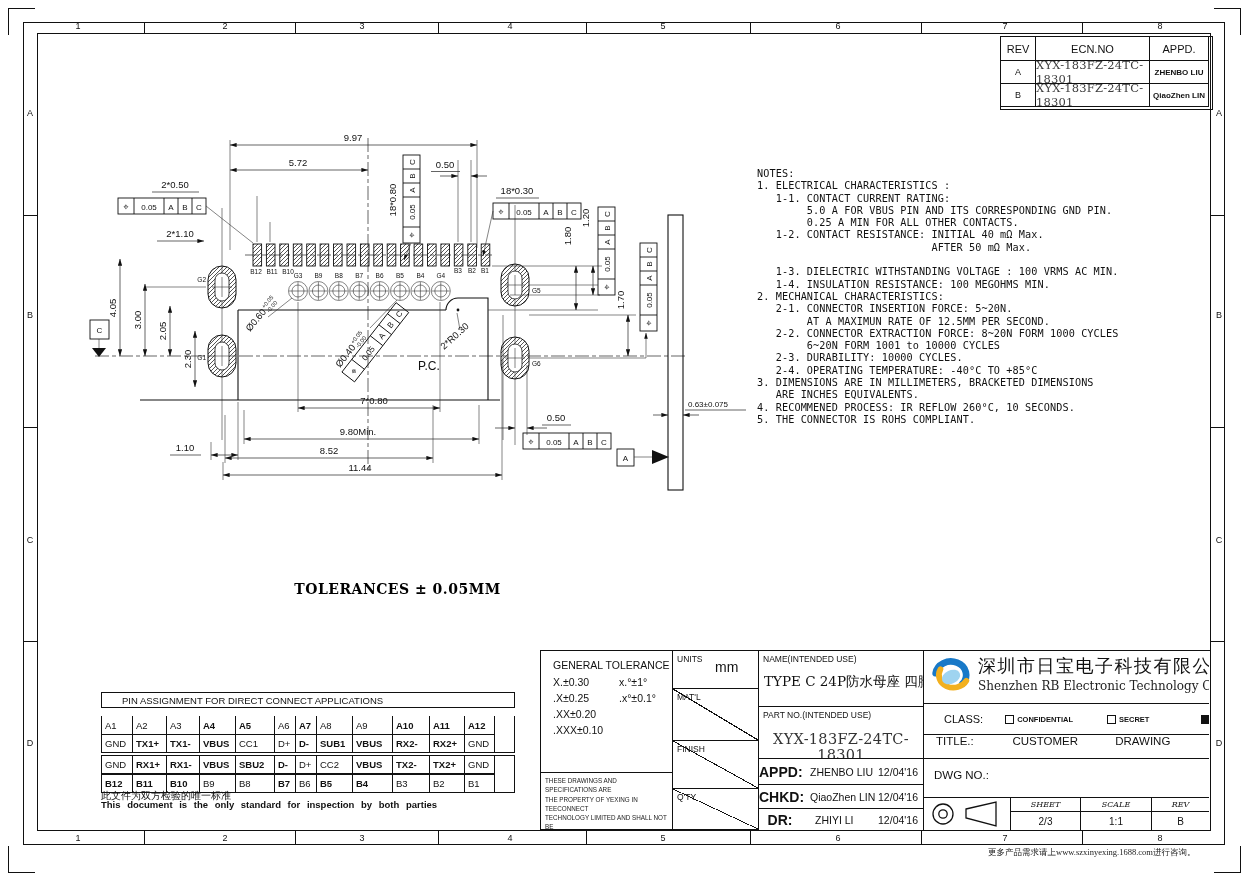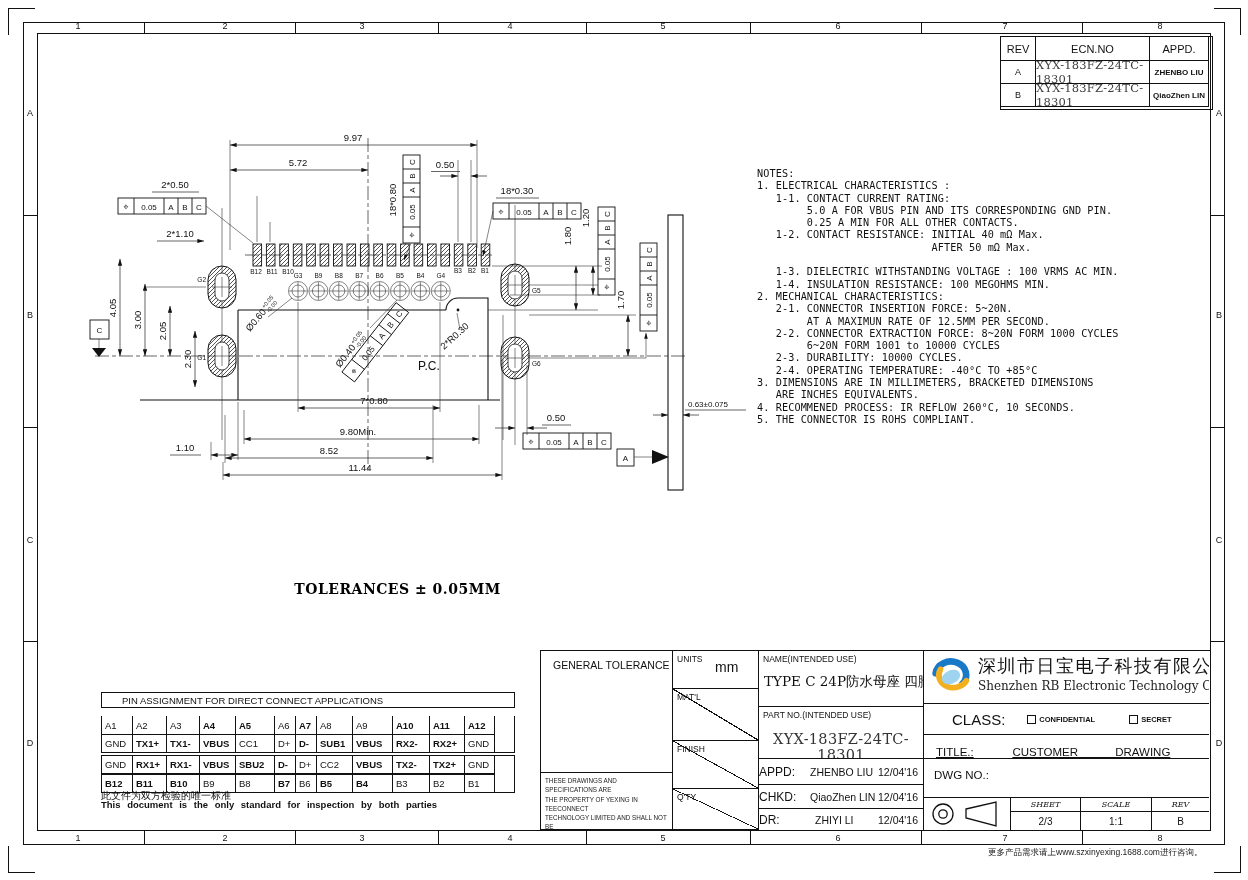--- a/index.html
+++ b/index.html
@@ -47,41 +47,41 @@
   .tb{position:absolute;box-sizing:border-box;border-right:1px solid #111;border-bottom:1px solid #111;overflow:hidden;}
   .diag{background:linear-gradient(to top right,transparent 49.4%,#111 49.4%,#111 50.6%,transparent 50.6%);}
   .slab{font-size:8.5px;position:absolute;left:4px;top:3px;}
   .gt-title{font-size:10.5px;margin:8px 0 3px 12px;}
   .gt-grid{display:grid;grid-template-columns:66px 56px;margin-left:12px;font-size:10.5px;line-height:16px;}
   .legal{font-size:6.3px;line-height:9.3px;padding:3px 2px 0 4px;white-space:pre-line;color:#222;}
   .units-val{position:absolute;left:42px;top:8px;font-size:14px;}
   .nm-val{position:absolute;left:5px;top:22px;font-size:13.5px;font-family:"DejaVu Serif",serif;white-space:nowrap;}
   .pn-val{position:absolute;left:0;top:24px;width:100%;text-align:center;font-size:14.5px;font-family:"DejaVu Serif",serif;color:#333;letter-spacing:.3px;}
   .sigrow{display:flex;align-items:center;height:100%;}
-  .sigrow .sl{font-size:12px;font-weight:normal;width:42px;text-align:left;flex:none;}
+  .sigrow .sl{font-size:14px;font-weight:bold;width:42px;text-align:center;flex:none;}
   .sigrow .sv{font-size:10.5px;margin-left:9px;}
   .sigrow .sd{font-size:10.5px;margin-left:auto;margin-right:5px;}
   
   .co-cn{font-family:"Liberation Serif",serif;font-size:18px;letter-spacing:1.5px;white-space:nowrap;}
   .co-en{font-family:"DejaVu Serif",serif;font-size:12px;white-space:nowrap;margin-top:1px;color:#222;}
   .classrow{display:flex;align-items:center;height:100%;}
-  .classrow .cl-lab{font-size:15px;margin-left:28px;}
+  .classrow .cl-lab{font-size:11px;margin-left:20px;}
   .cb{display:inline-block;width:7px;height:7px;border:1px solid #111;margin-right:3px;flex:none;}
   .cb.f{background:#111;}
   .opt{display:flex;align-items:center;font-size:7.5px;font-weight:bold;}
-  .titlerow{display:flex;align-items:flex-end;height:100%;text-decoration:underline;}
+  .titlerow{display:flex;align-items:flex-start;height:100%;}
   .titlerow .tl{font-size:11.5px;margin-left:12px;}
   .titlerow .tv{flex:1;text-align:center;font-size:11.5px;word-spacing:34px;}
   .dwglab{font-size:11.5px;position:absolute;left:10px;top:10px;}
   .ssr{position:absolute;display:flex;flex-direction:column;}
   .ssr .lab{height:13px;border-bottom:1px solid #111;font-family:"DejaVu Serif",serif;font-style:italic;font-size:8px;
             display:flex;align-items:center;justify-content:center;}
   .ssr .val{flex:1;display:flex;align-items:center;justify-content:center;font-size:10px;}
   
-  #footer{position:absolute;left:988px;top:847px;width:224px;font-size:8.5px;color:#222;white-space:nowrap;}
+  #footer{position:absolute;left:988px;top:847px;width:224px;font-size:8.5px;color:#222;white-space:nowrap;font-family:Liberation Serif, serif;}
   
   svg .ol{fill:none;stroke:#111;stroke-width:1.1;}
   svg .xl{stroke:#333;stroke-width:.6;fill:none;}
   svg .dim{stroke:#222;stroke-width:.7;fill:none;}
   svg .cl{stroke:#222;stroke-width:.7;stroke-dasharray:14 3 4 3;fill:none;}
   svg .dt{font-family:"Liberation Sans",sans-serif;font-size:9.5px;fill:#111;}
   svg .sm{font-family:"Liberation Sans",sans-serif;font-size:6.5px;fill:#111;}
   svg .ft{font-family:"Liberation Sans",sans-serif;font-size:8px;fill:#111;}
   svg .fy{font-family:"Liberation Sans",sans-serif;font-size:9.5px;fill:#111;}
   svg .tol{font-family:"Liberation Sans",sans-serif;font-size:5.8px;fill:#111;}
@@ -577,20 +577,30 @@
       <div class="pc">B1</div>
     </div>
   </div>
   <div id="pnote-cn">此文件为双方检验的唯一标准</div>
   <div id="pnote-en">This document is the only standard for inspection by both parties</div>
 
   <div id="titleblock">
 
     <div class="tb" style="left:0;top:0;width:132px;height:122px;">
       <div class="gt-title">GENERAL TOLERANCE</div>
+      <div class="gt-grid">
+        <span>X.±0.30</span>
+        <span>x.°±1°</span>
+        <span>.X±0.25</span>
+        <span>.x°±0.1°</span>
+        <span>.XX±0.20</span>
+          <span></span>
+        <span>.XXX±0.10</span>
+          <span></span>
+      </div>
     </div>
     <div class="tb" style="left:0;top:122px;width:132px;height:57px;">
       <div class="legal">THESE DRAWINGS AND SPECIFICATIONS ARE
 THE PROPERTY OF YEXING IN TEECONNECT
 TECHNOLOGY LIMITED AND SHALL NOT BE
 REPRODUCED COPIED OR USED IN ANY MANNER
 WITHOUT THE PRIOR WRITTEN CONSENT OF
 XINYEXING INTERCONNETEC HNOLGY LIMITEDCT</div>
     </div>
 

